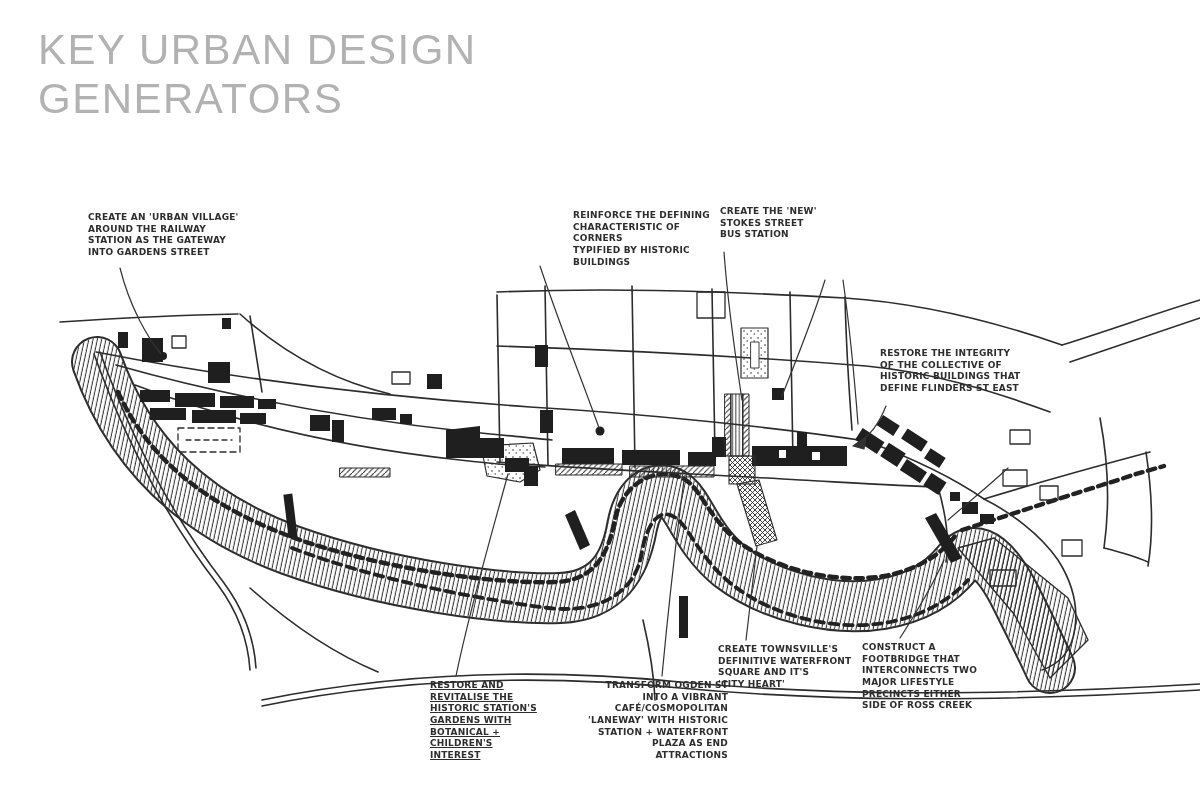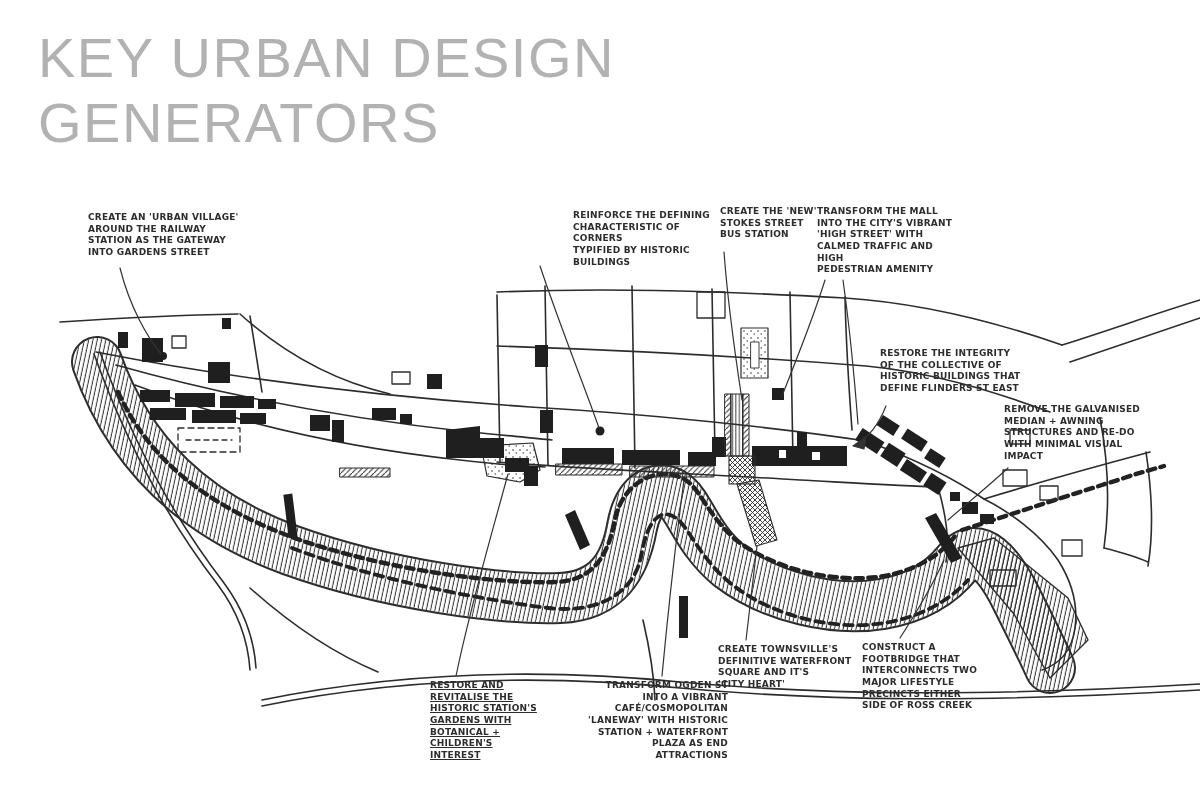--- a/index.html
+++ b/index.html
@@ -2,21 +2,21 @@
 <html><head>
 <meta charset="utf-8">
 <style>
   html,body{margin:0;padding:0;background:#ffffff;}
   body{width:1200px;height:799px;position:relative;overflow:hidden;
        font-family:"DejaVu Sans",sans-serif;}
   .stage{position:absolute;inset:0;width:1200px;height:799px;background:#fff;}
   .page-title{
     position:absolute;left:38px;top:26px;
     font-family:"Liberation Sans",sans-serif;
-    font-size:56px;line-height:1.16;font-weight:400;
+    font-size:42px;line-height:1.16;font-weight:400;
     letter-spacing:1.5px;color:#b2b2b2;white-space:pre-line;
   }
   .map-svg{position:absolute;left:0;top:0;width:1200px;height:799px;}
   .note{
     position:absolute;
     font-size:9px;line-height:1.3;font-weight:600;
     letter-spacing:0.2px;color:#2d2d2d;white-space:pre-line;
   }
 </style>
 </head>
@@ -216,34 +216,24 @@
 AROUND THE RAILWAY
 STATION AS THE GATEWAY
 INTO GARDENS STREET</div>
   <div class="note" style="left:528px; top:210px; width:160px;margin-left:45px;">REINFORCE THE DEFINING
 CHARACTERISTIC OF CORNERS
 TYPIFIED BY HISTORIC
 BUILDINGS</div>
   <div class="note" style="left:720px; top:206px; width:100px;">CREATE THE 'NEW'
 STOKES STREET
 BUS STATION</div>
-  <div class="note" style="left:817px; top:206px; width:145px;">TRANSFORM THE MALL
-INTO THE CITY'S VIBRANT
-'HIGH STREET' WITH
-CALMED TRAFFIC AND HIGH
-PEDESTRIAN AMENITY</div>
   <div class="note" style="left:880px; top:348px; width:150px;">RESTORE THE INTEGRITY
 OF THE COLLECTIVE OF
 HISTORIC BUILDINGS THAT
 DEFINE FLINDERS ST EAST</div>
-  <div class="note" style="left:1004px;top:404px; width:150px;">REMOVE THE GALVANISED
-MEDIAN + AWNING
-STRUCTURES AND RE-DO
-WITH MINIMAL VISUAL
-IMPACT</div>
   <div class="note" style="left:430px; top:680px; width:130px;text-decoration:underline;">RESTORE AND
 REVITALISE THE
 HISTORIC STATION'S
 GARDENS WITH
 BOTANICAL + CHILDREN'S
 INTEREST</div>
   <div class="note" style="left:578px; top:680px; width:150px;text-align:right;">TRANSFORM OGDEN ST
 INTO A VIBRANT
 CAFÉ/COSMOPOLITAN
 'LANEWAY' WITH HISTORIC

